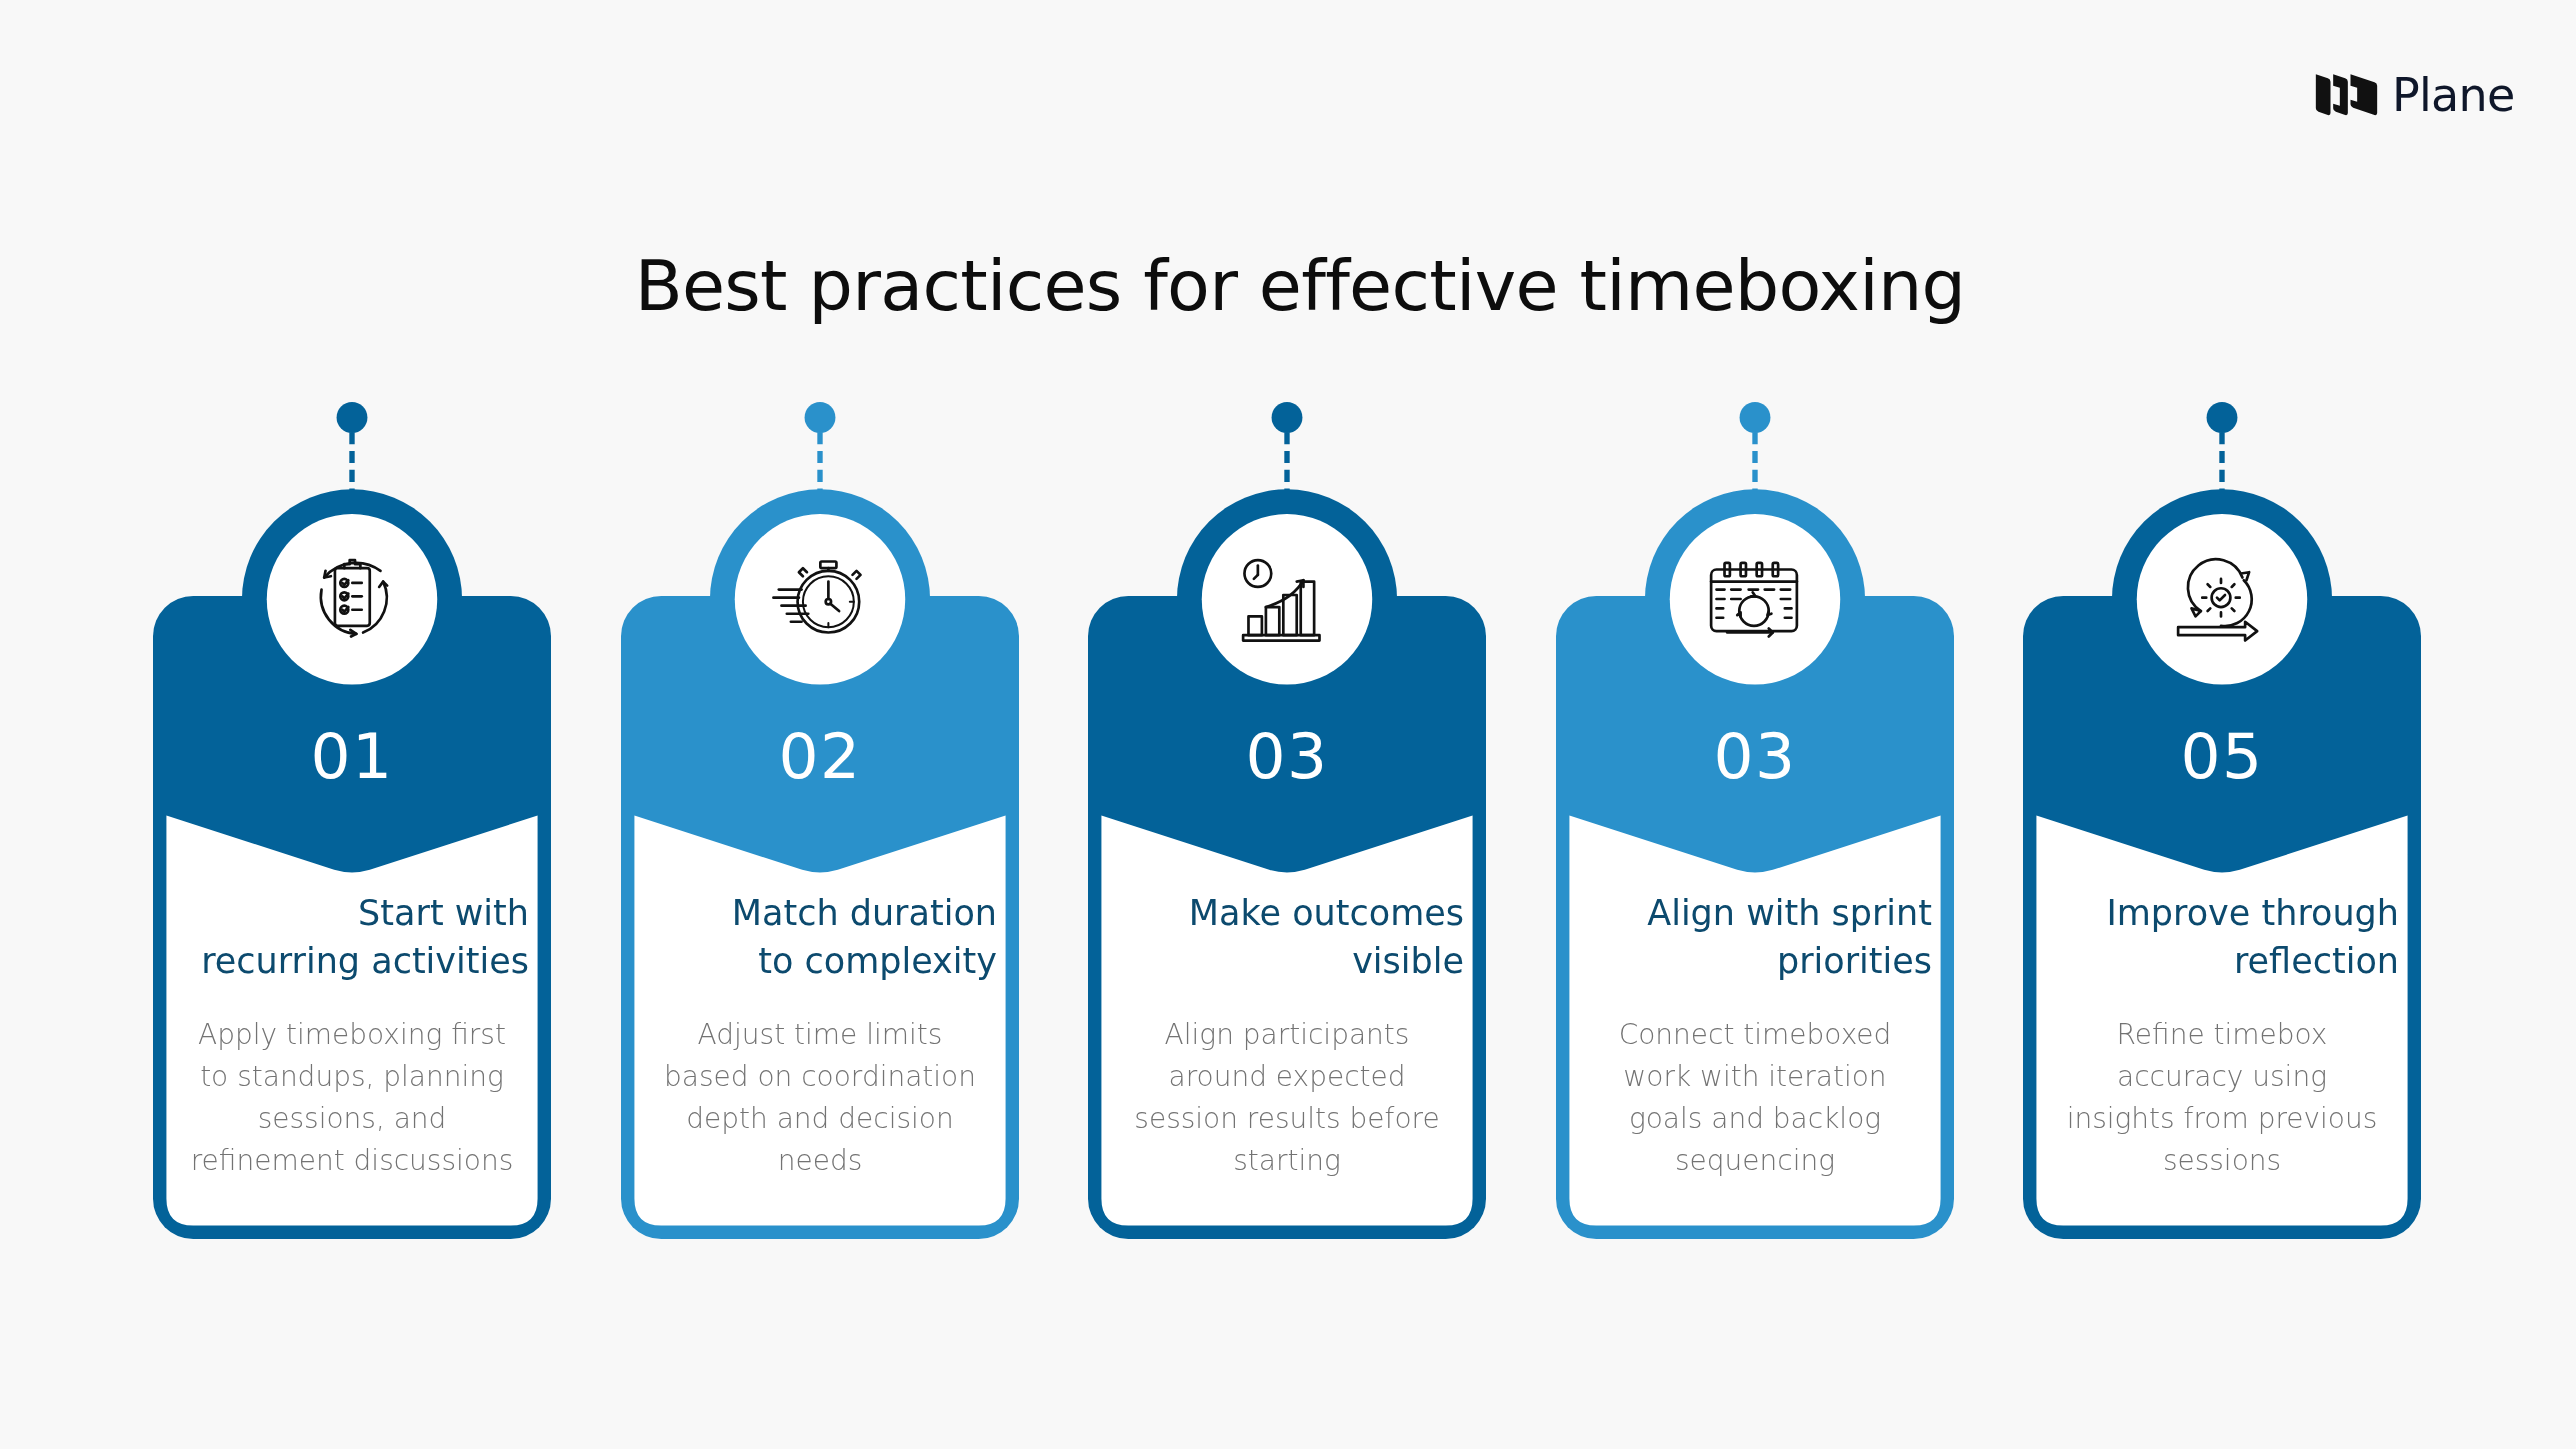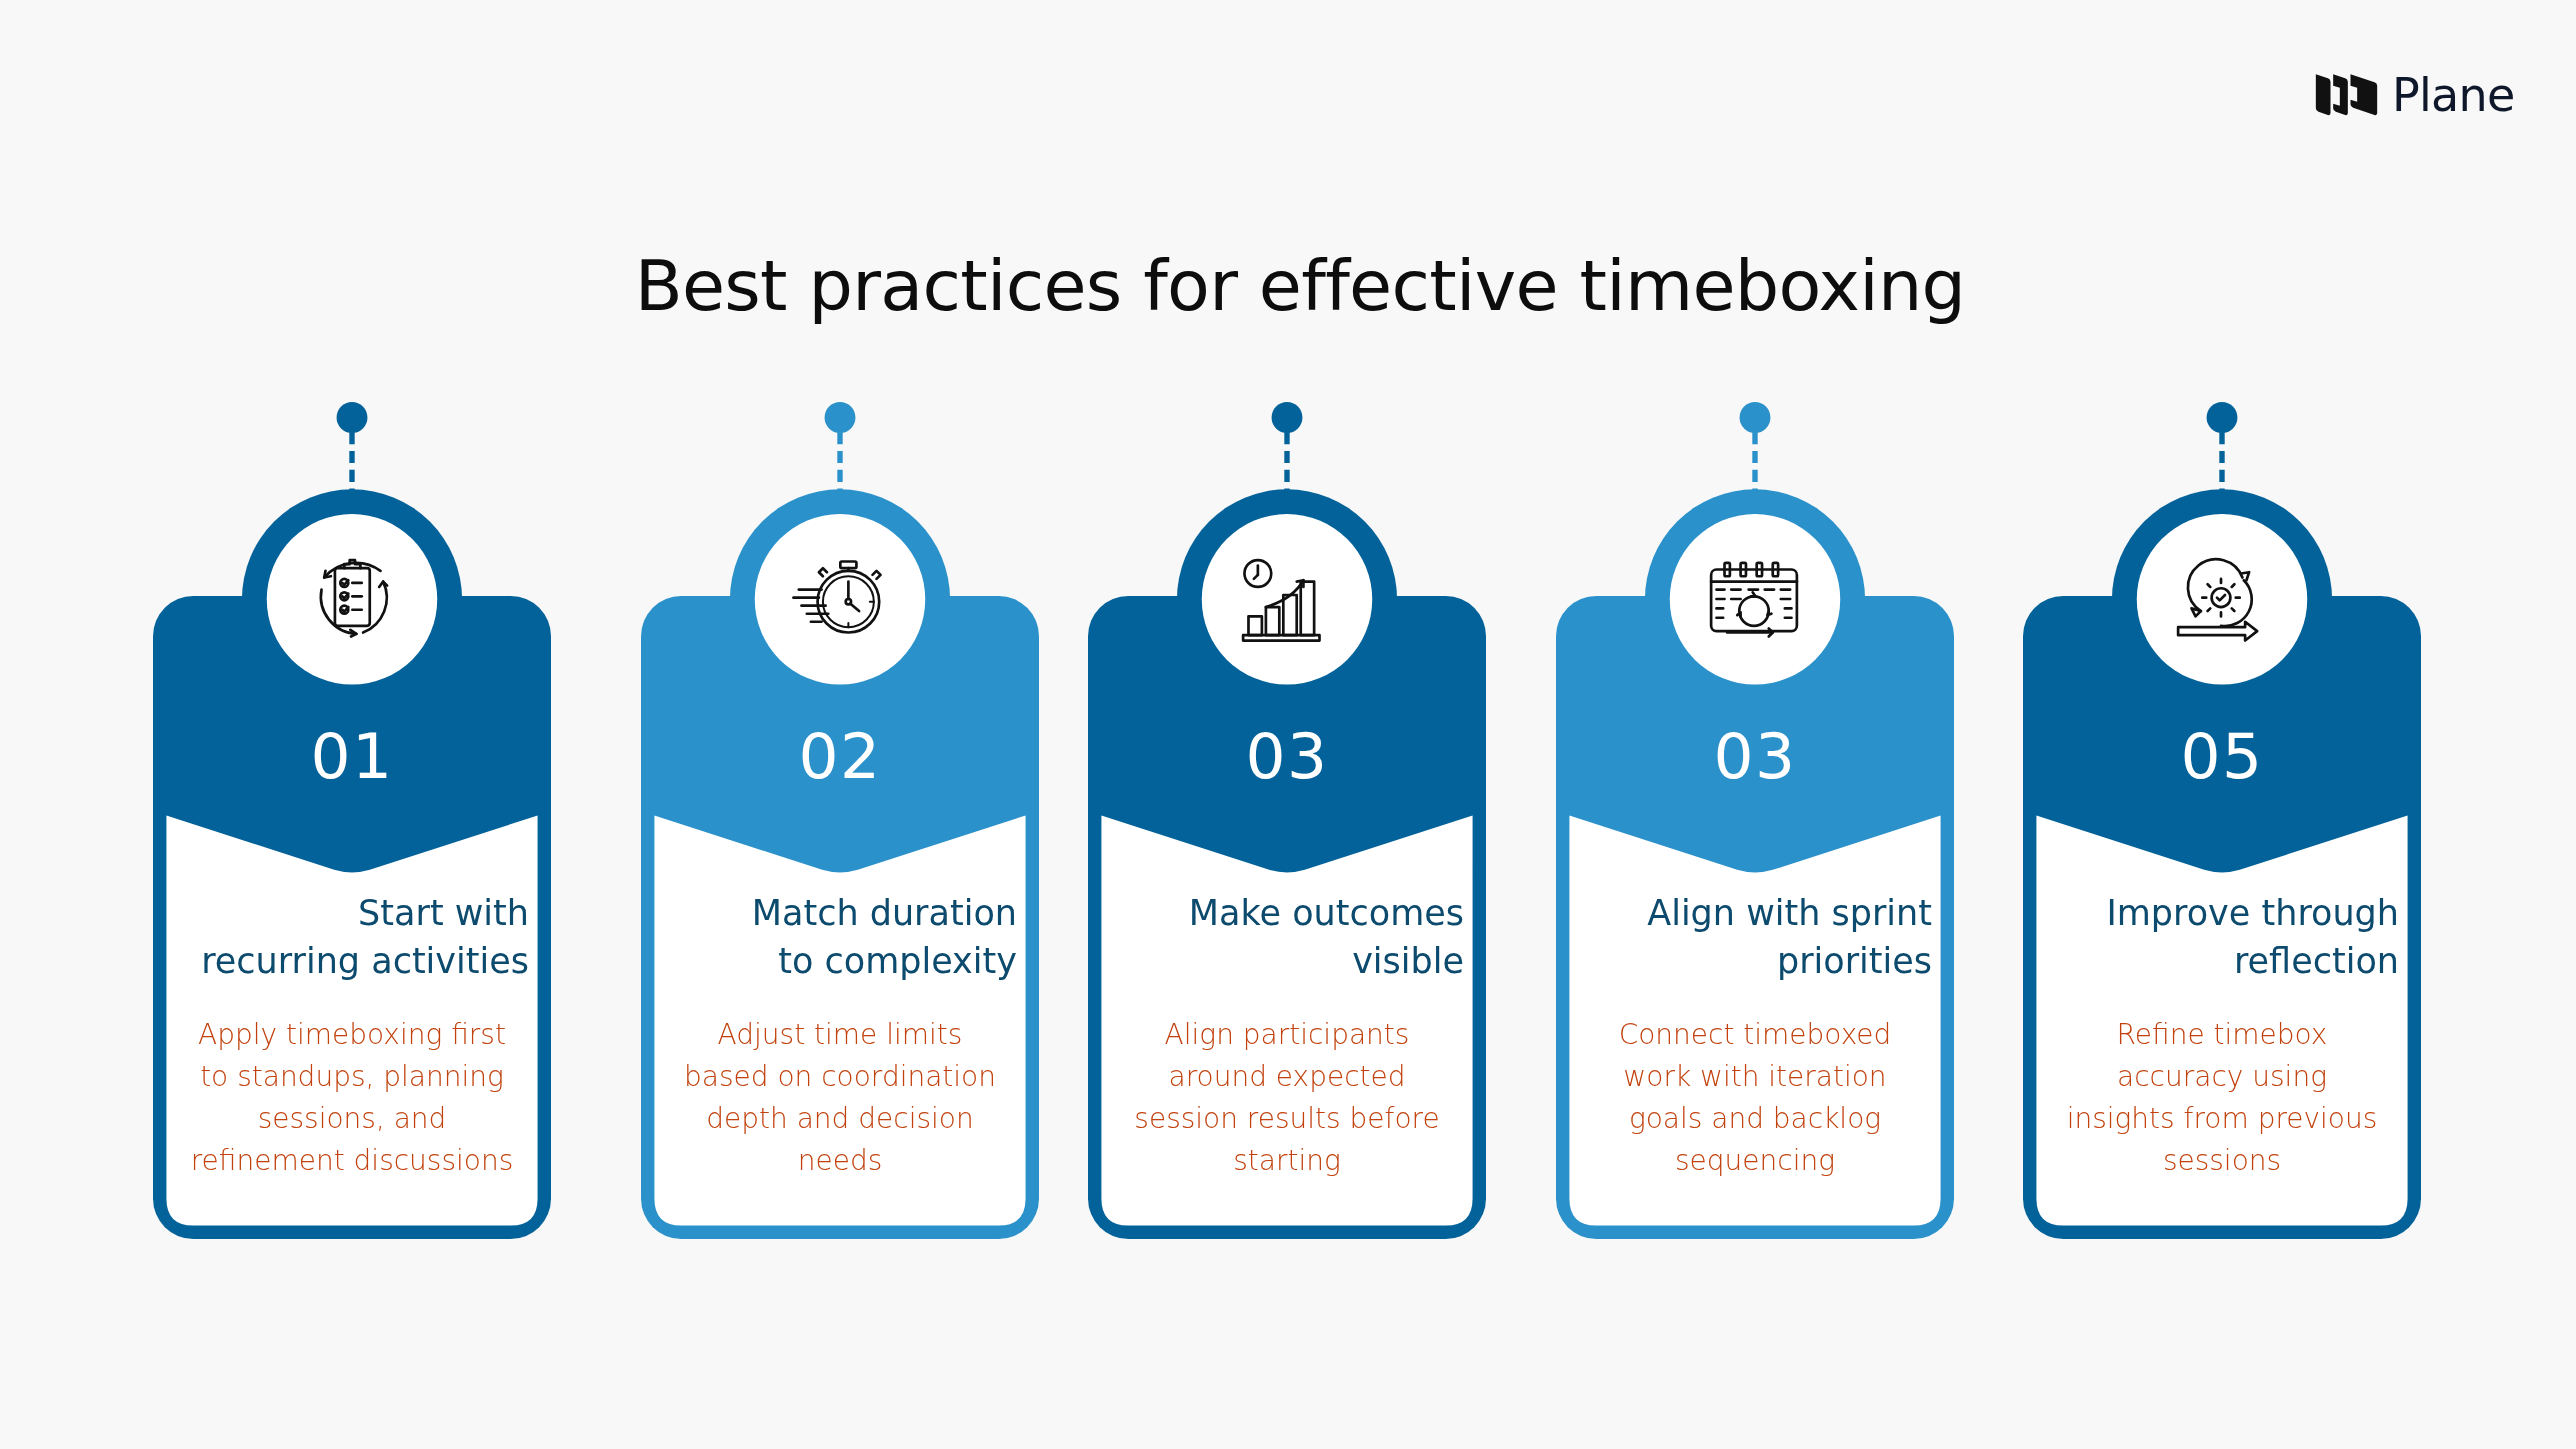--- a/index.html
+++ b/index.html
@@ -42,21 +42,21 @@
     font-size: 63px; line-height: 1; letter-spacing: 1.3px;
   }
   .card-title {
     position: absolute; left: 27px; width: 344px; top: 484px;
     text-align: right; color: #0c4a6e;
     font-family: "DejaVu Sans", sans-serif;
     font-size: 35px; line-height: 48px; margin: 5px; font-weight: normal;
   }
   .card-body {
     position: absolute; left: 27px; width: 344px; top: 614px;
-    text-align: center; color: #c2410c;
+    text-align: center; color: #737373;
     font-family: "DejaVu Sans", sans-serif;
     font-size: 28px; line-height: 42px; margin: 0;
     font-weight: 300;
   }
 </style>
 </head>
 <body>
 
 <div class="logo">
   <svg class="logo-mark" viewBox="0 0 100 66">
@@ -104,21 +104,21 @@
             <path d="M148 74 l-6 8 M148 74 l6 6"></path>
       <path d="M108 152 A56 56 0 0 1 56 86"></path>
             <path d="M108 152 l-9 -6 M108 152 l-8 4"></path>
     </g>
         </svg>
       </div>
     <div class="step-number">01</div>
     <h2 class="card-title">Start with<br>recurring activities</h2>
     <p class="card-body">Apply timeboxing first<br>to standups, planning<br>sessions, and<br>refinement discussions</p>
   </div>
-    <div class="card" style="left: 641px;">
+    <div class="card" style="left: 621px;">
     <svg class="shape" viewBox="0 0 593 1250">
 
       <circle class="c-fill" cx="296.5" cy="26" r="23" fill="#2a91cb"></circle>
       <line class="c-stroke" x1="296.5" y1="48" x2="296.5" y2="136" stroke-width="8" stroke-dasharray="18 10" stroke="#2a91cb"></line>
 
       <circle class="c-fill" cx="296.5" cy="297" r="164" fill="#2a91cb"></circle>
 
       <rect class="c-fill" x="0" y="292" width="593" height="958" rx="60" ry="60" fill="#2a91cb"></rect>
 
       <path fill="#ffffff" d="M20 619 L270 700 Q296.5 708 323 700 L573 619 L573 1190 Q573 1230 533 1230 L60 1230 Q20 1230 20 1190 Z"></path>

